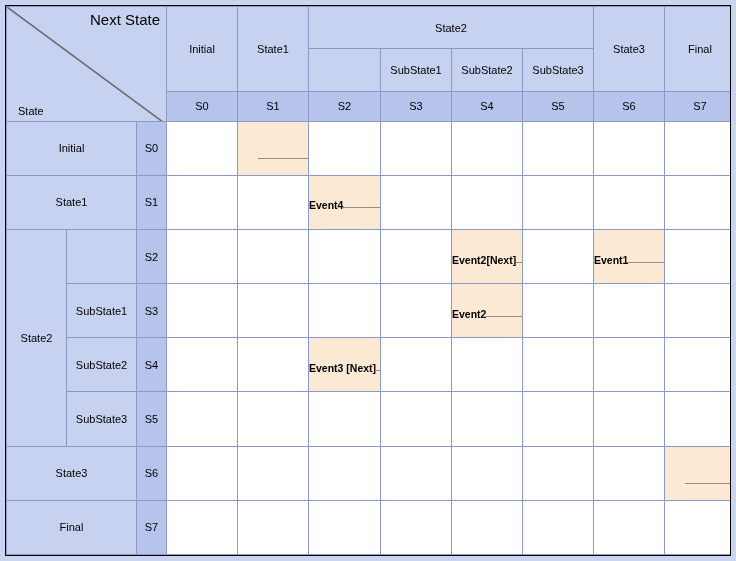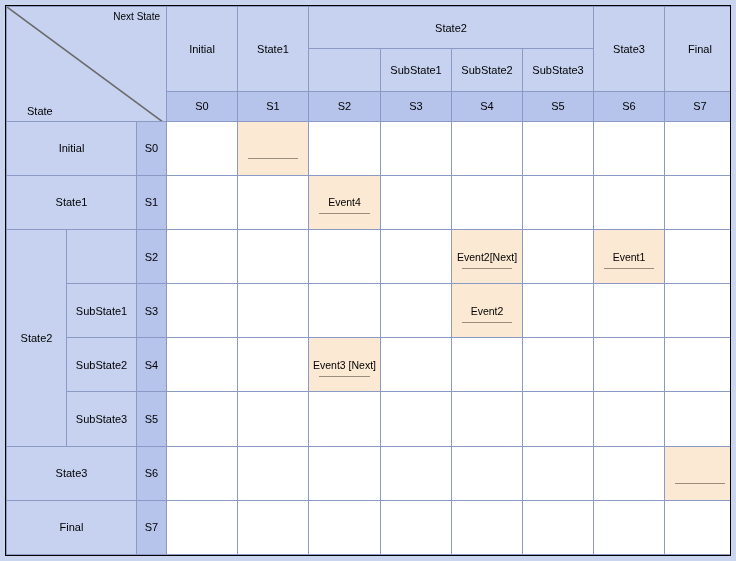--- a/index.html
+++ b/index.html
@@ -65,49 +65,50 @@
     padding: 0;
   }
   .corner .diag {
     position: absolute;
     left: 0; top: 0; right: 0; bottom: 0;
   }
   .corner .nextstate {
     position: absolute;
     right: 6px;
     top: 4px;
-    font-size: 10px;
+    font-size: 15px;
     white-space: nowrap;
     padding-left: 20px;
   }
   .corner .statelbl {
     position: absolute;
-    left: 20px;
+    left: 11px;
     bottom: 4px;
     font-size: 11px;
     white-space: nowrap;
   }
   .cell-empty {
     background: #ffffff;
   }
   .cell-trans {
     background: #fce9d4;
     position: relative;
     vertical-align: top;
   }
   .trans-box {
     position: relative;
     width: 100%;
     height: 100%;
     box-sizing: border-box;
     display: flex;
-    flex-direction: column;
+    flex-direction: row;
     align-items: center;
-    justify-content: center;
+    justify-content: flex-end;
     padding-top: 6px;
+    font-weight: bold;
   }
   .trans-label {
     font-size: 10.5px;
     color: #000;
     white-space: nowrap;
     line-height: 12px;
   }
   .trans-rule {
     width: 72%;
     height: 0;

